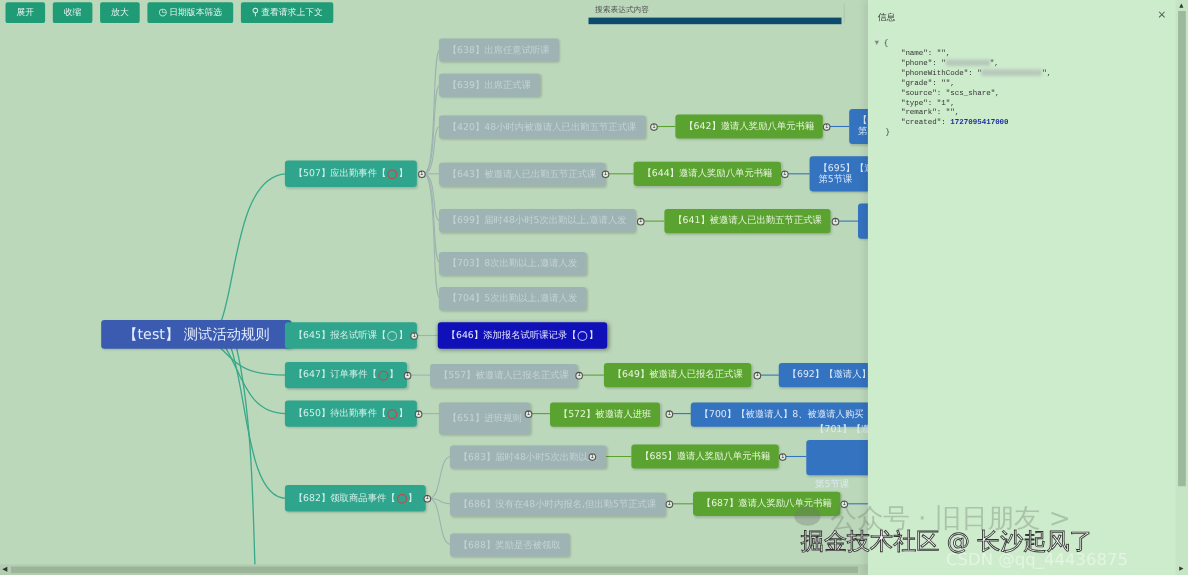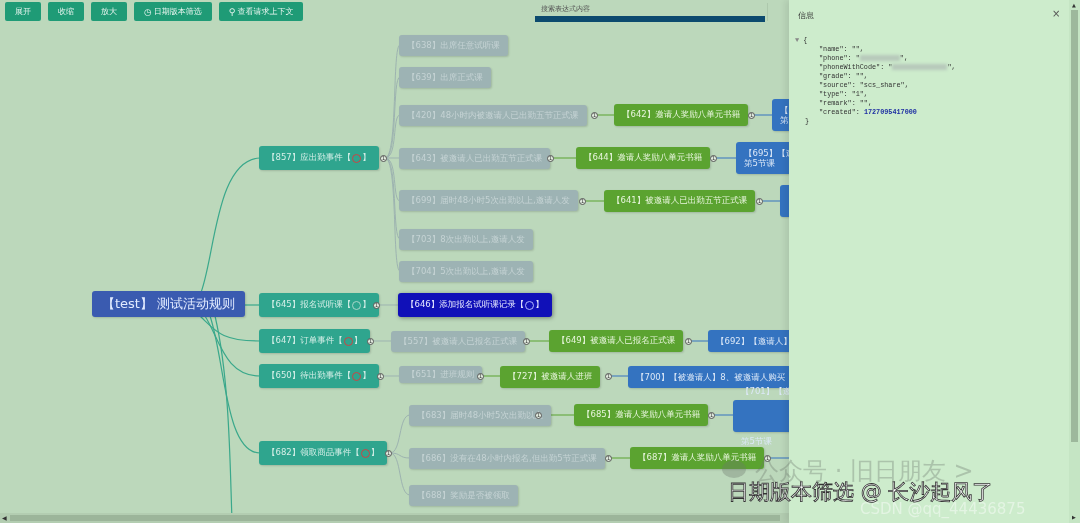--- a/index.html
+++ b/index.html
@@ -9,21 +9,21 @@
   
   .toolbar { position: absolute; top: 2px; left: 5px; display: flex; gap: 7px; z-index: 5; }
   .tbtn { height: 19px; background: #1f9b76; color: #e6f4ee; font-size: 8px; border-radius: 2px; display: flex; align-items: center; justify-content: center; padding: 0 10px; }
   .tbtn .ic { font-size: 9px; margin-right: 2px; }
   .search { position: absolute; top: 2px; left: 535px; width: 230px; height: 20px; font-size: 7px; color: #555; display: flex; align-items: center; padding-left: 6px; border-bottom: 6px solid #0c4a6e; z-index: 5; }
   .search-sep { position: absolute; top: 3px; left: 767px; width: 1px; height: 18px; background: #adc8ac; }
 
   
   svg.links { position: absolute; left: 0; top: 0; width: 1080px; height: 523px; z-index: 1; }
   .node { position: absolute; z-index: 2; border-radius: 3px; font-size: 8.5px; display: flex; align-items: center; padding: 0 8px; white-space: nowrap; box-shadow: 1px 1px 2px rgba(0,0,0,0.15); }
-  .root { background: #3a5bb0; color: #e2ebff; font-size: 13px; padding: 0 10px; }
+  .root { background: #3a5bb0; color: #e2ebff; font-size: 13px; padding: 0 20px; }
   .l1 { background: #2fa58e; color: #d6efe8; }
   .l2 { background: #9db3b4; color: #c5d3d4; }
   .l3 { background: #5ba330; color: #e7f5dc; }
   .l4 { background: #3473c0; color: #dce8f7; font-size: 8.5px; line-height: 1.2; }
   .l2hl { background: #1010b8; color: #e5e7ff; box-shadow: 1px 1px 4px rgba(0,0,0,0.4); }
   .mark { display: inline-block; width: 9px; height: 9px; border-radius: 50%; border: 1px solid #c44; margin: 0 1px; vertical-align: middle; position: relative; }
   .mark.ok { border-color: #a7d6c9; }
   .mark.ok2 { border-color: #b0b6ff; }
   .badge { position: absolute; z-index: 3; width: 7px; height: 7px; border-radius: 50%; border: 1px solid #555; background: #dfe9dd; font-size: 5px; line-height: 5px; text-align: center; color: #333; }
 
@@ -119,21 +119,21 @@
     <path d="M713,415 L733,415"></path>
     <path d="M769,458 L790,458"></path>
   </g>
 </svg>
 
 <div class="node root" style="left:92px;top:291px;height:26px;">
     <span>【test】 测试活动规则</span>
   </div>
 
 <div class="node l1" style="left:259px;top:146px;height:24px;">
-    <span>【857】应出勤事件【</span>
+    <span>【507】应出勤事件【</span>
     <span class="mark"></span>
     <span>】</span>
   </div>
 <div class="node l1" style="left:259px;top:293px;height:24px;">
     <span>【645】报名试听课【</span>
     <span class="mark ok"></span>
     <span>】</span>
   </div>
 <div class="node l1" style="left:259px;top:329px;height:24px;">
     <span>【647】订单事件【</span>
@@ -173,21 +173,21 @@
     <span>【704】5次出勤以上,邀请人发</span>
   </div>
 <div class="node l2hl" style="position:absolute;z-index:2;border-radius:3px;font-size:8.5px;display:flex;align-items:center;padding:0 8px;white-space:nowrap;left:398px;top:293px;height:24px;">
     <span>【646】添加报名试听课记录【</span>
     <span class="mark ok2"></span>
     <span>】</span>
   </div>
 <div class="node l2" style="left:391px;top:331px;height:21px;">
     <span>【557】被邀请人已报名正式课</span>
   </div>
-<div class="node l2" style="left:399px;top:366px;height:17px;">
+<div class="node l2" style="left:399px;top:366px;height:29px;">
     <span>【651】进班规则</span>
   </div>
 <div class="node l2" style="left:409px;top:405px;height:21px;">
     <span>【683】届时48小时5次出勤以上</span>
   </div>
 <div class="node l2" style="left:409px;top:448px;height:21px;">
     <span>【686】没有在48小时内报名,但出勤5节正式课</span>
   </div>
 <div class="node l2" style="left:409px;top:485px;height:21px;">
     <span>【688】奖励是否被领取</span>
@@ -199,21 +199,21 @@
 <div class="node l3" style="left:576px;top:147px;height:22px;">
     <span>【644】邀请人奖励八单元书籍</span>
   </div>
 <div class="node l3" style="left:604px;top:190px;height:22px;">
     <span>【641】被邀请人已出勤五节正式课</span>
   </div>
 <div class="node l3" style="left:549px;top:330px;height:22px;">
     <span>【649】被邀请人已报名正式课</span>
   </div>
 <div class="node l3" style="left:500px;top:366px;height:22px;">
-    <span>【727】被邀请人进班</span>
+    <span>【572】被邀请人进班</span>
   </div>
 <div class="node l3" style="left:574px;top:404px;height:22px;text-align:right;">
     <span>【685】邀请人奖励八单元书籍</span>
   </div>
 <div class="node l3" style="left:630px;top:447px;height:22px;">
     <span>【687】邀请人奖励八单元书籍</span>
   </div>
 
 <div class="node l4" style="left:772px;top:99px;height:32px;flex-direction:column;align-items:flex-start;justify-content:center;">
     <span>【6</span>
@@ -278,13 +278,13 @@
 </div>
 <div class="vscroll">
   <span class="varrow" style="top:2px">▲</span>
   <div class="vthumb"></div>
   <span class="varrow" style="top:514px">▶</span>
 </div>
 
 <div class="wechat"></div>
 <div class="wm1">公众号 · 旧日朋友 &gt;</div>
 <div class="wm3">CSDN @qq_44436875</div>
-<div class="wm2">日期版本筛选 @ 长沙起风了</div>
+<div class="wm2">掘金技术社区 @ 长沙起风了</div>
 
 </body></html>

